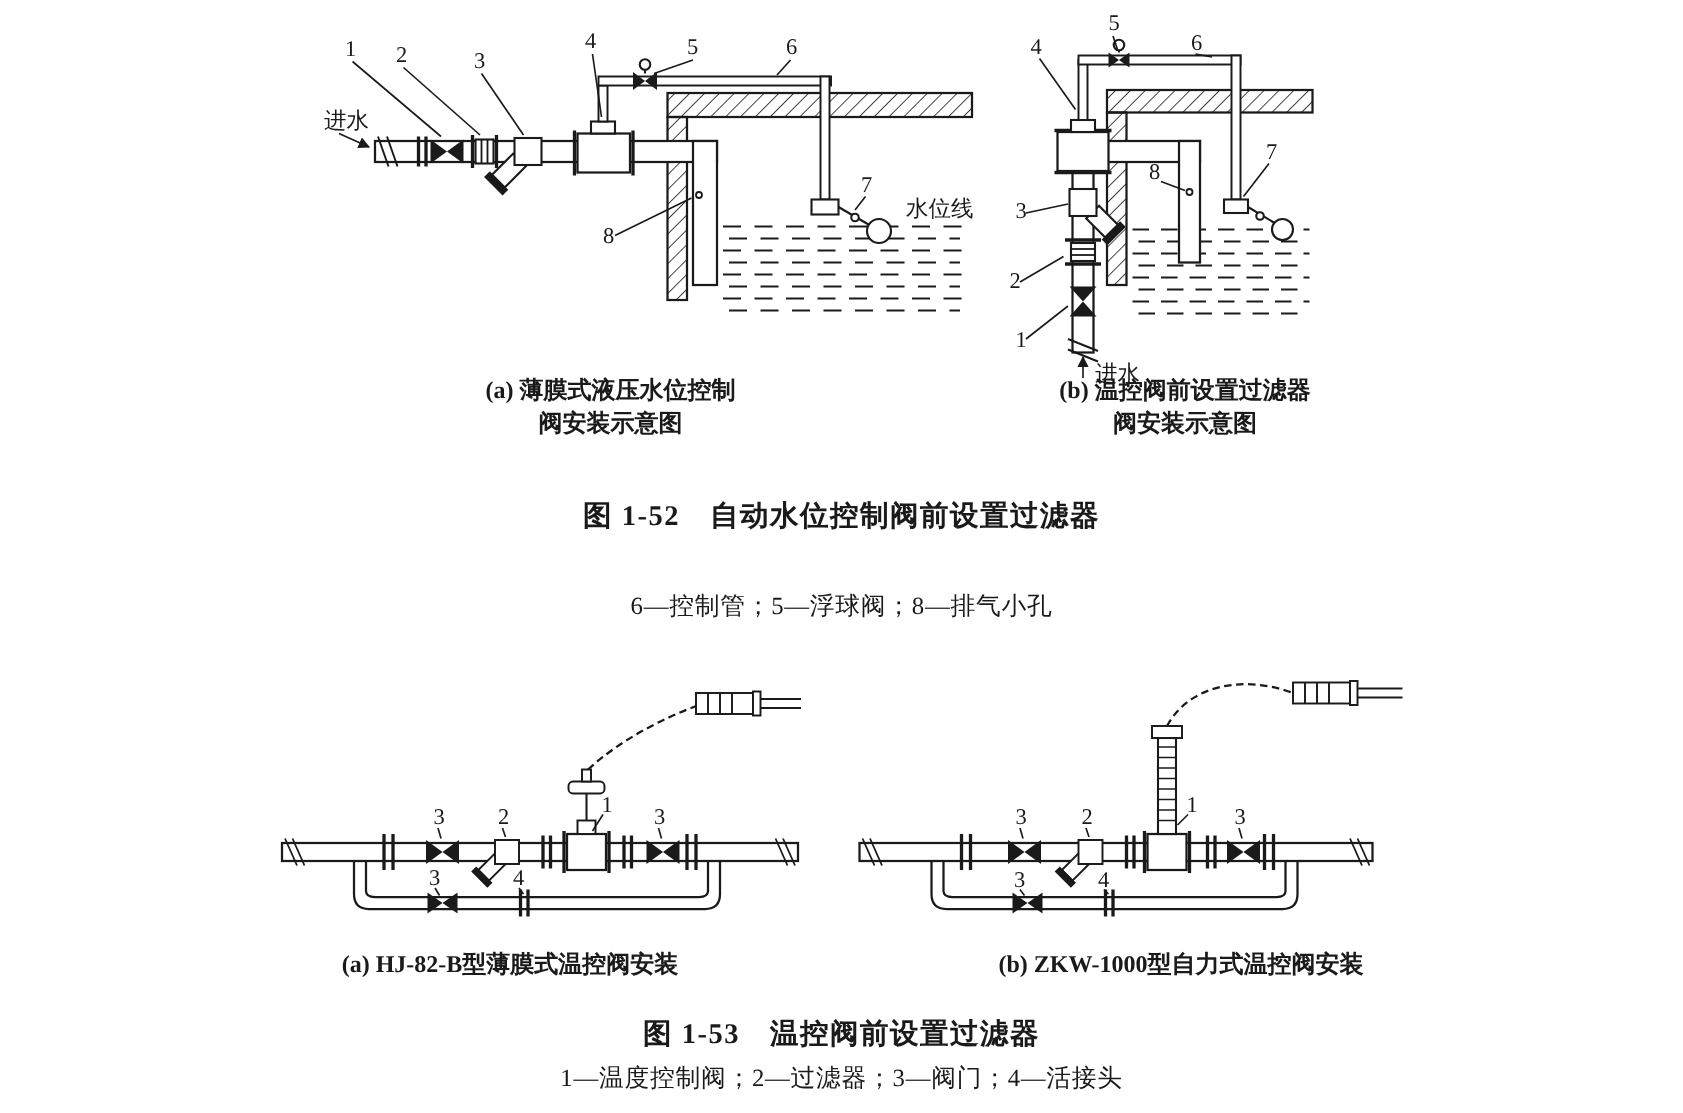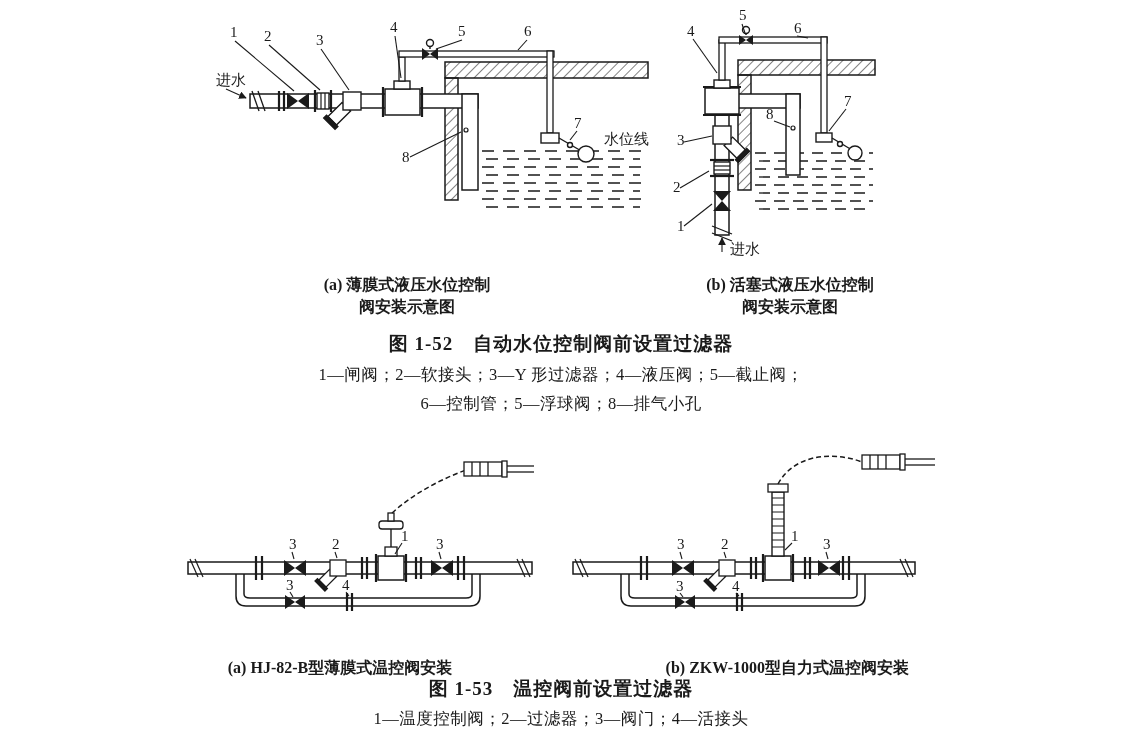--- a/index.html
+++ b/index.html
@@ -3,21 +3,21 @@
 <meta charset="utf-8">
 <style>
   * { box-sizing: border-box; }
   html,body { margin:0; padding:0; background:#ffffff; }
   .page {
     position:relative; width:1122px; height:742px; background:#ffffff;
     overflow:hidden; color:#1a1a1a;
     font-family:"Liberation Serif","DejaVu Serif",serif;
   }
   .abs { position:absolute; }
-  .caption { text-align:center; font-size:16px; line-height:1.4; font-weight:600;margin-top:24px; }
+  .caption { text-align:center; font-size:16px; line-height:1.4; font-weight:600; }
   .fig-title { width:1122px; text-align:center; font-size:19px; font-weight:700; letter-spacing:1px; }
   .legend { width:1122px; text-align:center; font-size:16.5px; letter-spacing:0.5px; }
   svg { overflow:visible; }
   svg text { font-family:"Liberation Serif","DejaVu Serif",serif; fill:#1a1a1a; }
   .callout { font-size:15px; }
   .cjk { font-size:15px; }
 </style>
 </head>
 <body>
 
@@ -241,26 +241,25 @@
     <text x="13" y="187" class="callout">2</text>
     <text x="17" y="226" class="callout">1</text>
     <text x="70" y="249" class="cjk">进水</text>
   </svg>
 
   <div class="abs caption" style="left:257px; top:250px; width:300px;">
     <div>(a) 薄膜式液压水位控制</div>
     <div>阀安装示意图</div>
   </div>
   <div class="abs caption" style="left:640px; top:250px; width:300px;">
-    <div>(b) 活塞式液压水位控制</div>
+    <div>(b) 温控阀前设置过滤器</div>
     <div>阀安装示意图</div>
   </div>
 
   <div class="abs fig-title" style="left:0; top:331px;text-align:center;">图 1-52　自动水位控制阀前设置过滤器</div>
-  <div class="abs legend" style="left:0; top:364px;">1—闸阀；2—软接头；3—Y 形过滤器；4—液压阀；5—截止阀；</div>
   <div class="abs legend" style="left:0; top:393px;">6—控制管；5—浮球阀；8—排气小孔</div>
 
   <svg class="abs" style="left:180px; top:450px;" width="365" height="175" viewBox="0 0 365 175">
 
     <g stroke="#1a1a1a">
       <rect x="8" y="112" width="344" height="12" fill="#ffffff" stroke-width="1.5"></rect>
       <line x1="10" y1="109" x2="18" y2="127" stroke-width="1.2"></line>
       <line x1="15" y1="109" x2="23" y2="127" stroke-width="1.2"></line>
       <line x1="337" y1="109" x2="345" y2="127" stroke-width="1.2"></line>
       <line x1="342" y1="109" x2="350" y2="127" stroke-width="1.2"></line>

